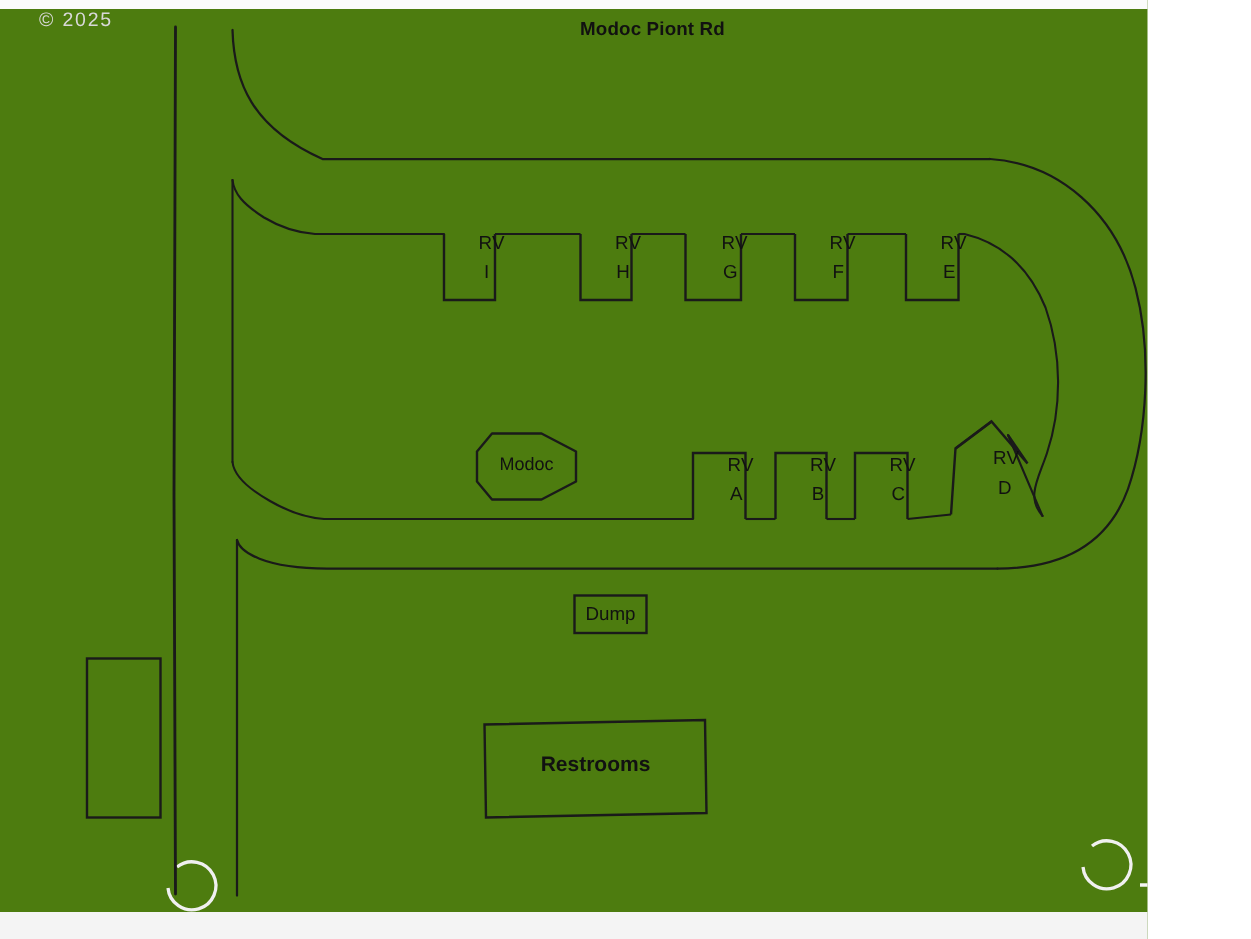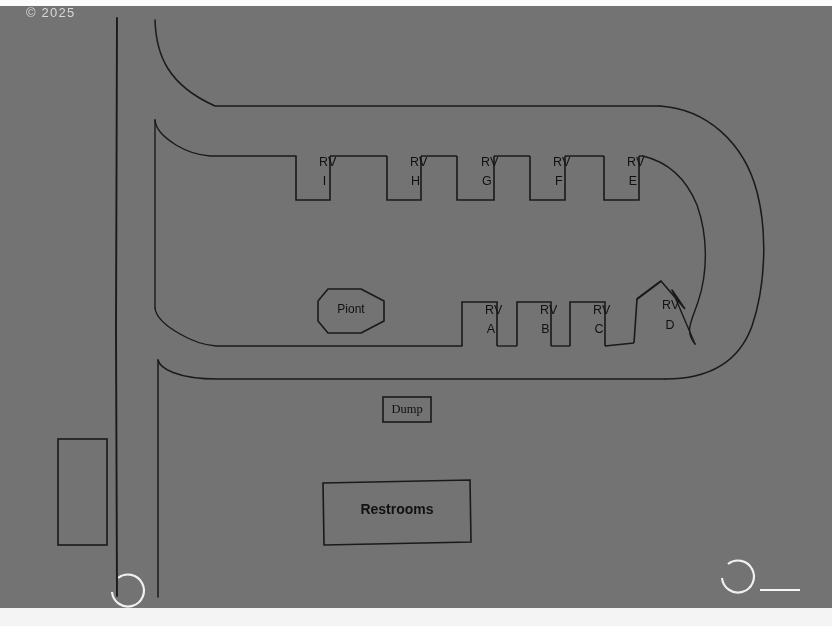--- a/index.html
+++ b/index.html
@@ -6,23 +6,23 @@
   html, body {
     margin: 0;
     padding: 0;
     background: #ffffff;
   }
   body {
     font-family: "Liberation Sans", sans-serif;
   }
   #map-root {
     position: relative;
-    width: 832px;
+    width: 765px;
     height: 626px;
-    background: #737373;
+    background: #4d7c0f;
     overflow: hidden;
   }
   #map-svg {
     position: absolute;
     left: 0;
     top: 0;
     width: 834px;
     height: 626px;
   }
   .map-label {
@@ -182,26 +182,27 @@
     </g>
 
     <g>
       <rect x="58" y="439" width="49" height="106" fill="none" stroke="#1a1a1a" stroke-width="1.6"></rect>
     </g>
 
   </svg>
 
   <div class="watermark" style="left:26px; top:5px;">© 2025</div>
 
-
-
-
-  <div class="map-label lbl-gazebo" style="left:318px; top:303px; width:66px;">Piont</div>
-
-  <div class="map-label lbl-dump" style="left:383px; top:402px; width:48px;font-family:Liberation Serif, serif;">Dump</div>
+  <div class="map-label lbl-road" style="left:330px; top:12px; width:210px;">Modoc Piont Rd</div>
+
+
+
+  <div class="map-label lbl-gazebo" style="left:318px; top:303px; width:66px;">Modoc</div>
+
+  <div class="map-label lbl-dump" style="left:383px; top:402px; width:48px;">Dump</div>
 
   <div class="map-label lbl-structure" style="left:337px; top:502px; width:120px;">Restrooms</div>
 
 
   <div class="map-label lbl-site" style="left:296px; top:155px; width:34px;">RV</div>
   <div class="map-label lbl-site" style="left:296px; top:174px; width:34px;">I</div>
 
   <div class="map-label lbl-site" style="left:387px; top:155px; width:34px;">RV</div>
   <div class="map-label lbl-site" style="left:387px; top:174px; width:34px;">H</div>
 

